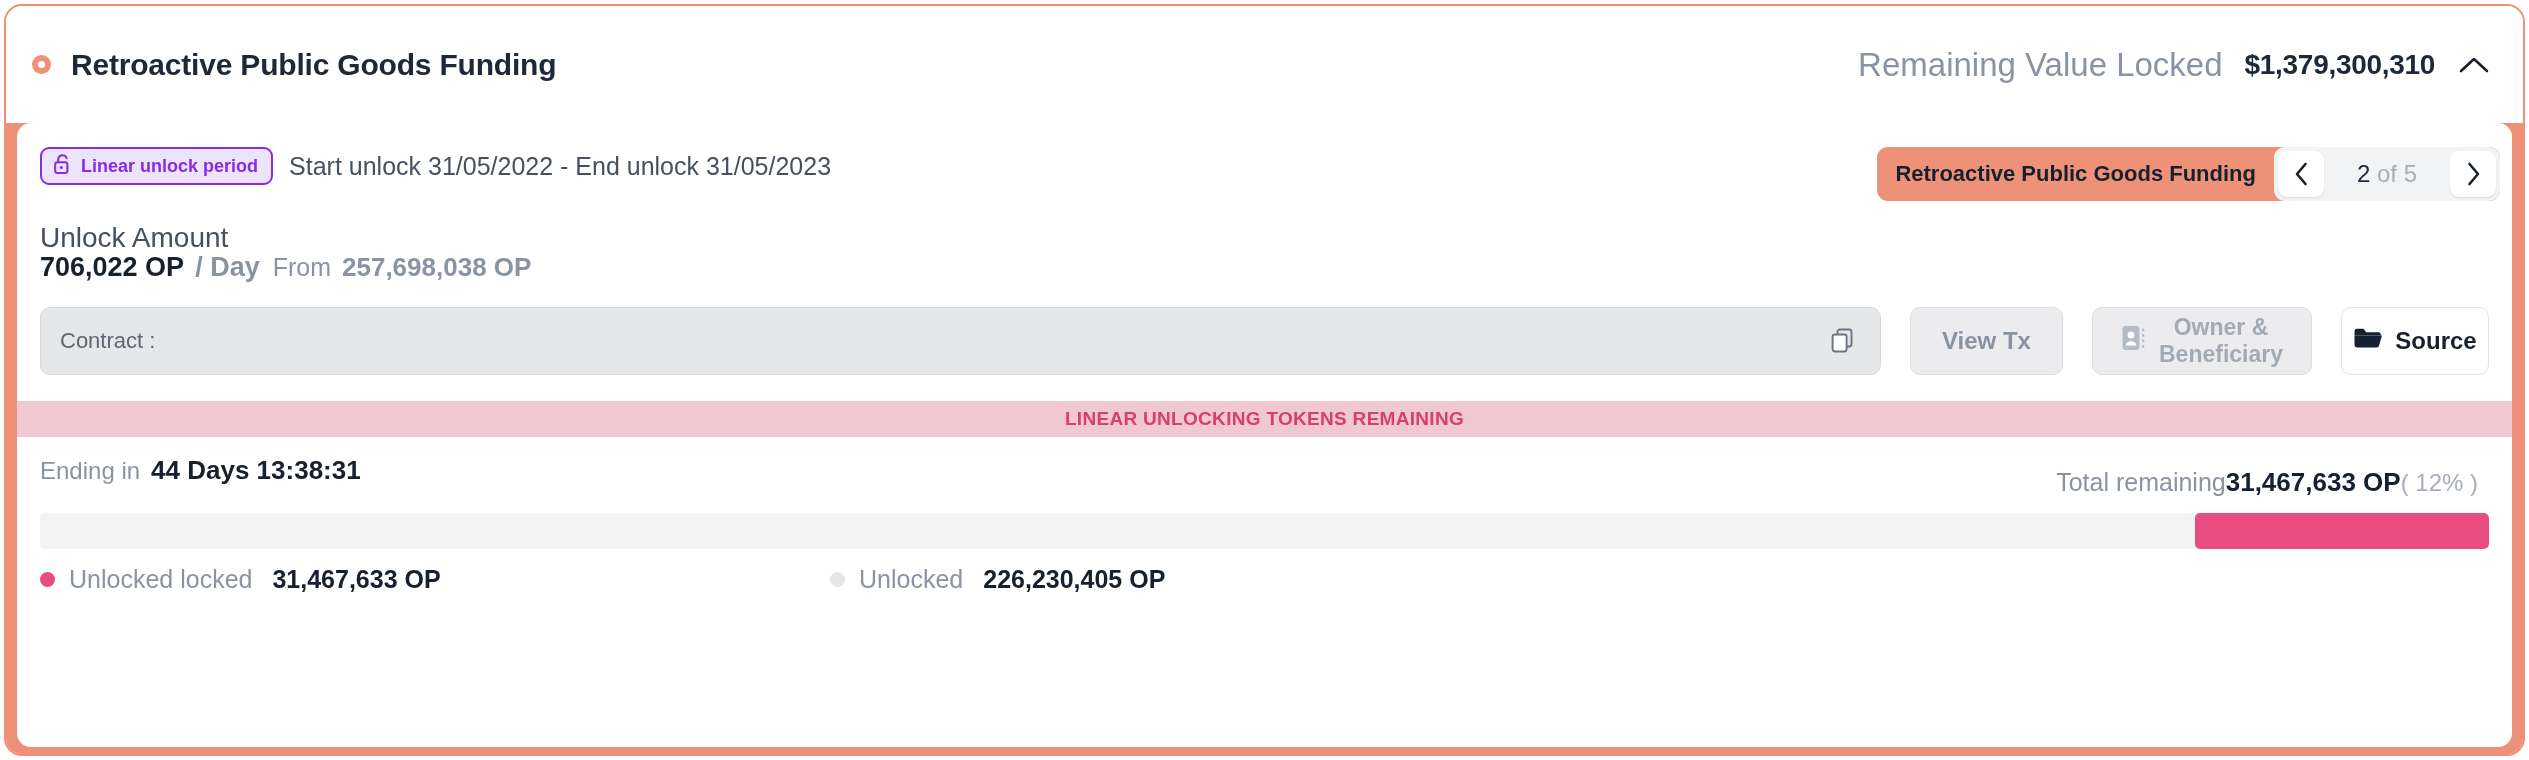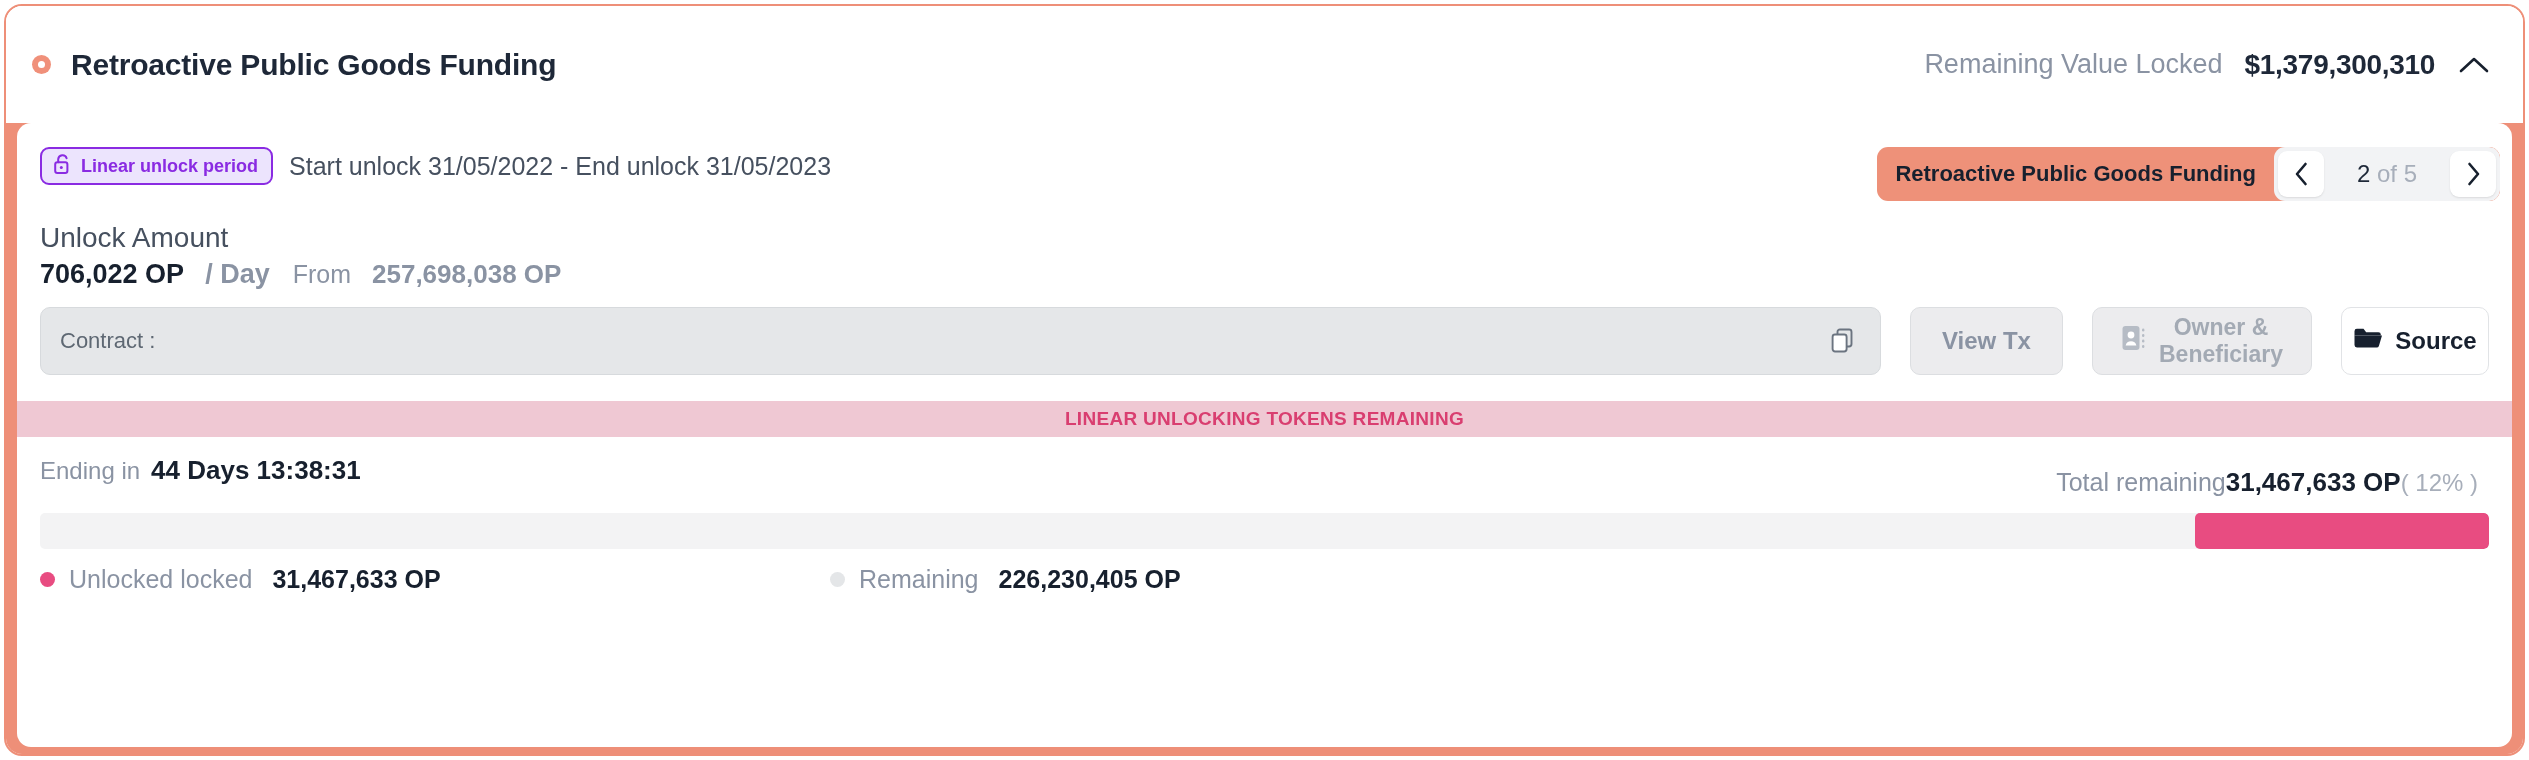--- a/index.html
+++ b/index.html
@@ -57,21 +57,21 @@
     font-weight: 700;
     color: #1e2838;
     letter-spacing: -0.2px;
   }
   .header-right {
     display: flex;
     align-items: center;
     gap: 22px;
   }
   .rvl-label {
-    font-size: 27px;
+    font-size: 33px;
     color: #8a93a3;
     font-weight: 400;
   }
   .rvl-value {
     font-size: 28px;
     font-weight: 700;
     color: #1e2838;
     letter-spacing: -0.3px;
   }
   .chevron-up {
@@ -187,24 +187,24 @@
 
   
   .unlock-label {
     position: absolute;
     left: 23px; top: 99px;
     font-size: 28px;
     color: #46505f;
   }
   .unlock-amount {
     position: absolute;
-    left: 23px; top: 136px;
+    left: 23px; top: 129px;
     display: flex;
     align-items: baseline;
-    gap: 12px;
+    gap: 2px;
     white-space: nowrap;
   }
   .ua-main { font-size: 27px; font-weight: 700; color: #17202e; }
   .ua-per  { font-size: 27px; font-weight: 700; color: #8a93a3; margin-left: 9px; }
   .ua-from { font-size: 25px; color: #8a93a3; margin-left: 11px; }
   .ua-src  { font-size: 26px; font-weight: 700; color: #8a93a3; margin-left: 9px; }
 
   
   .contract-row {
     position: absolute;
@@ -477,20 +477,20 @@
       </div>
 
       <div class="legend">
         <div class="legend-item remaining">
           <span class="lg-dot pink"></span>
           <span class="lg-name">Unlocked locked</span>
           <span class="lg-val">31,467,633 OP</span>
         </div>
         <div class="legend-item">
           <span class="lg-dot grey"></span>
-          <span class="lg-name">Remaining</span>
+          <span class="lg-name">Unlocked</span>
           <span class="lg-val">226,230,405 OP</span>
         </div>
       </div>
 
     </div>
   </div>
 </div>
 
 </body></html>

